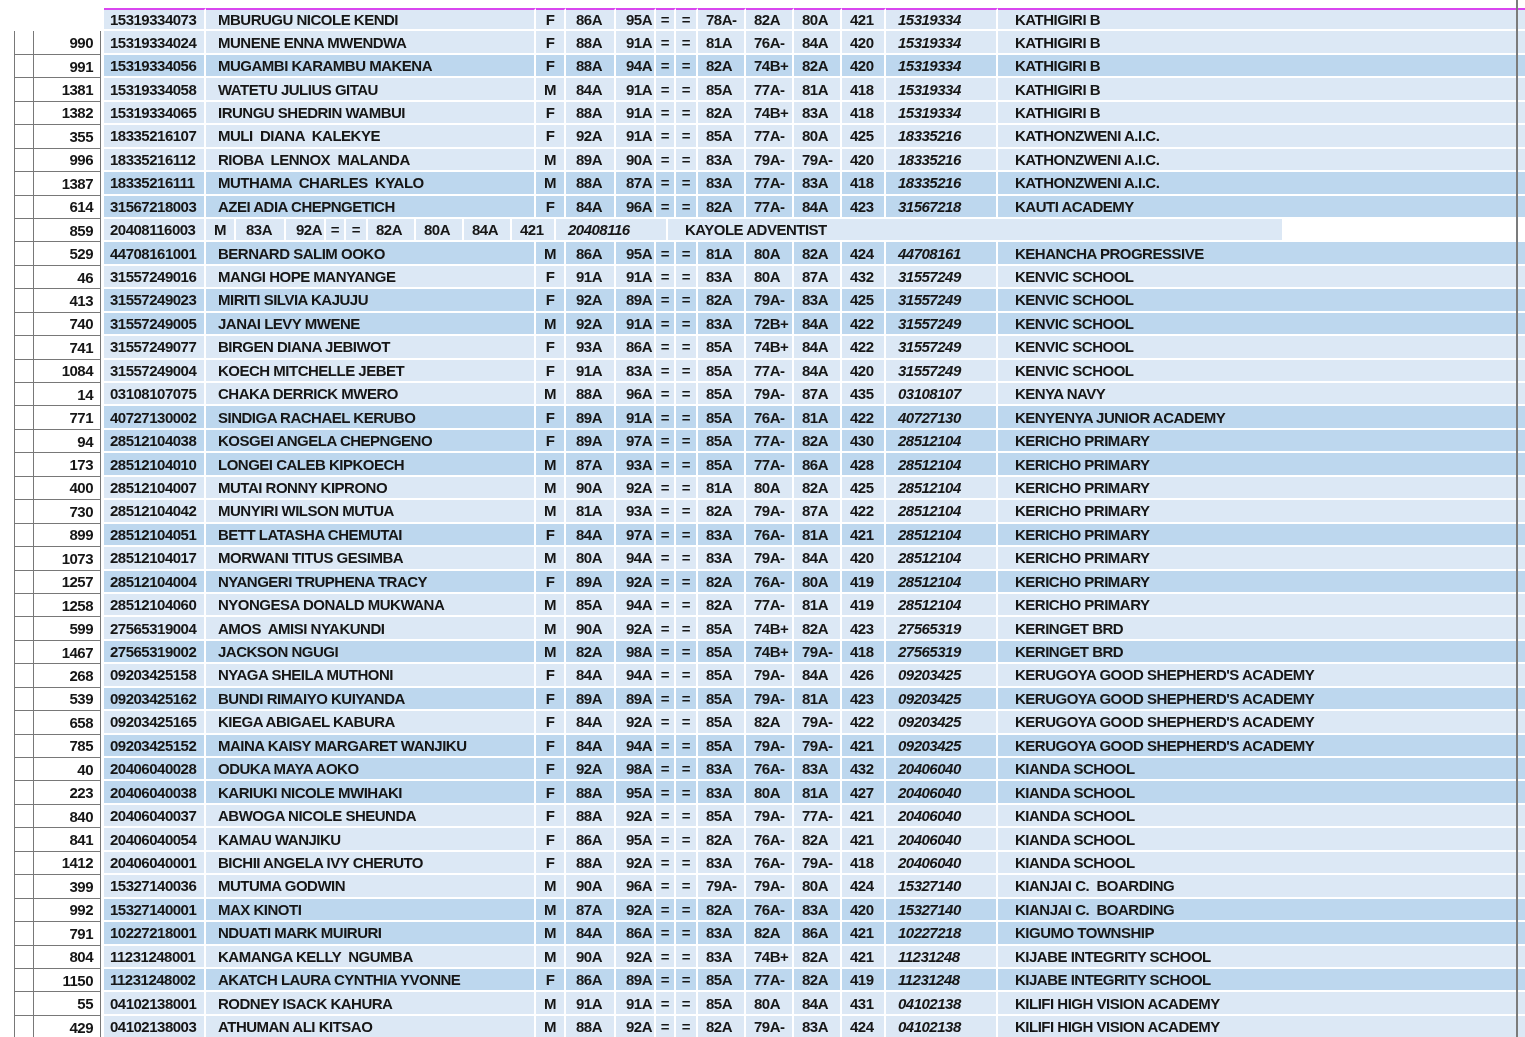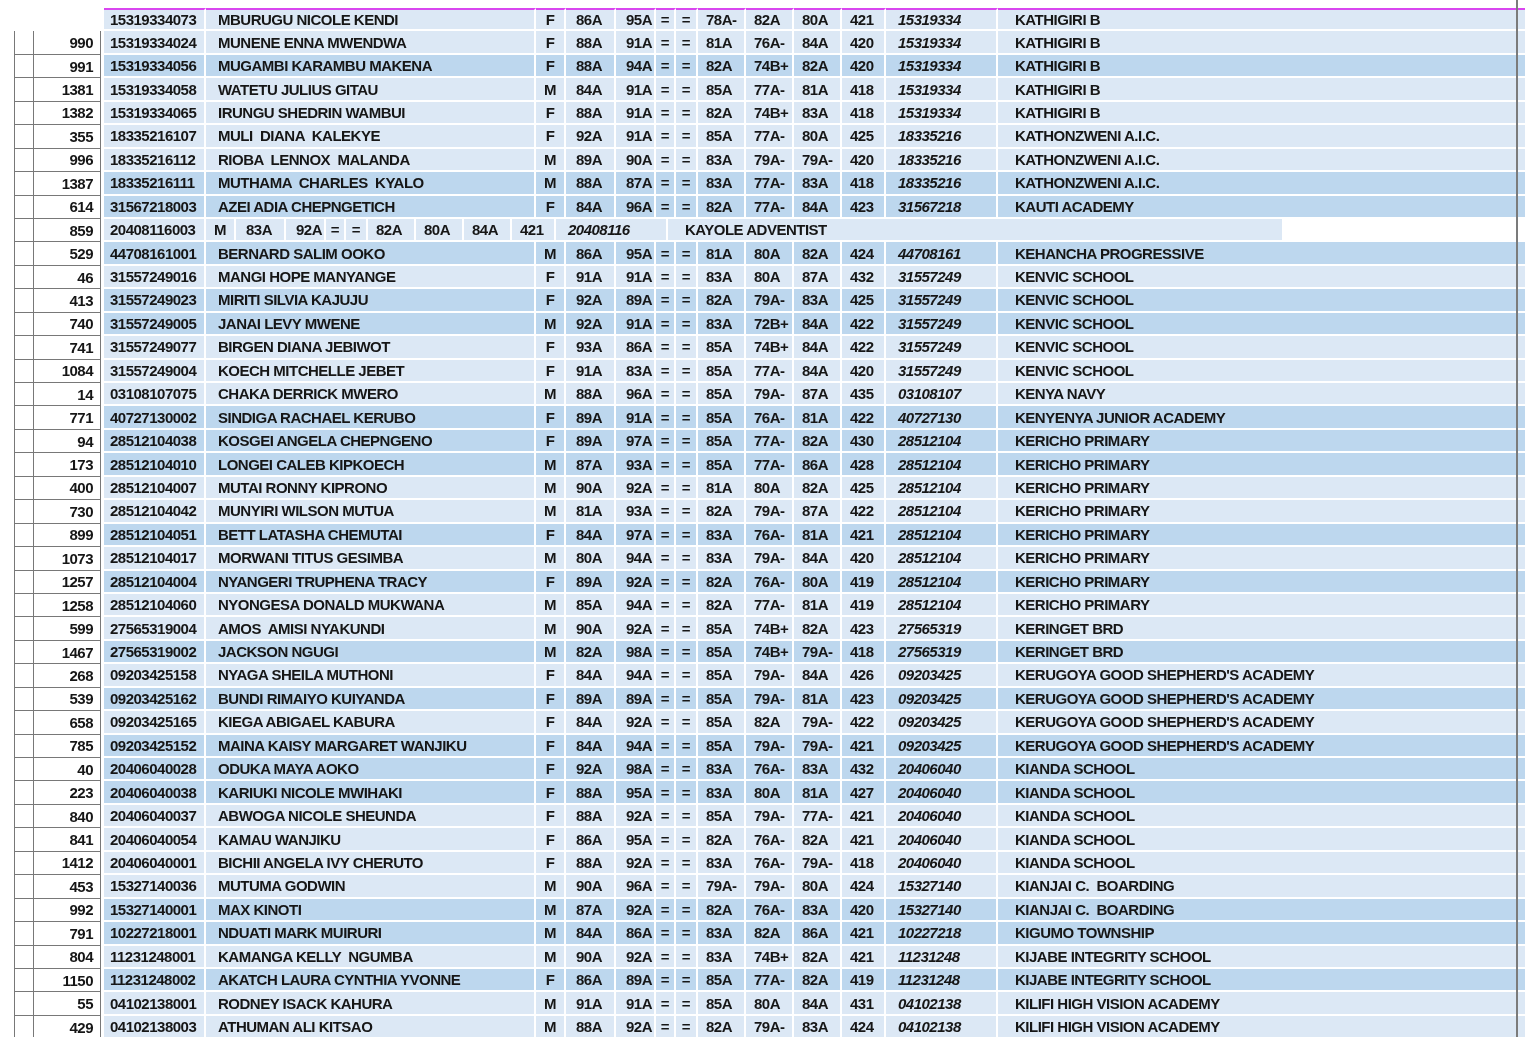--- a/index.html
+++ b/index.html
@@ -668,21 +668,21 @@
       <div class="cell bcell c-eq2">=</div>
       <div class="cell bcell c-s3">83A</div>
       <div class="cell bcell c-s4">76A-</div>
       <div class="cell bcell c-s5">79A-</div>
       <div class="cell bcell c-total">418</div>
       <div class="cell bcell c-code">20406040</div>
       <div class="cell bcell c-school">KIANDA SCHOOL</div>
     </div>
     <div class="row shade-light">
       <div class="cell wcell c-gutter"></div>
-      <div class="cell wcell c-rownum">453</div>
+      <div class="cell wcell c-rownum">399</div>
       <div class="cell bcell c-index">15327140036</div>
       <div class="cell bcell c-name">MUTUMA GODWIN</div>
       <div class="cell bcell c-gender">M</div>
       <div class="cell bcell c-s1">90A</div>
       <div class="cell bcell c-s2">96A</div>
       <div class="cell bcell c-eq1">=</div>
       <div class="cell bcell c-eq2">=</div>
       <div class="cell bcell c-s3">79A-</div>
       <div class="cell bcell c-s4">79A-</div>
       <div class="cell bcell c-s5">80A</div>

